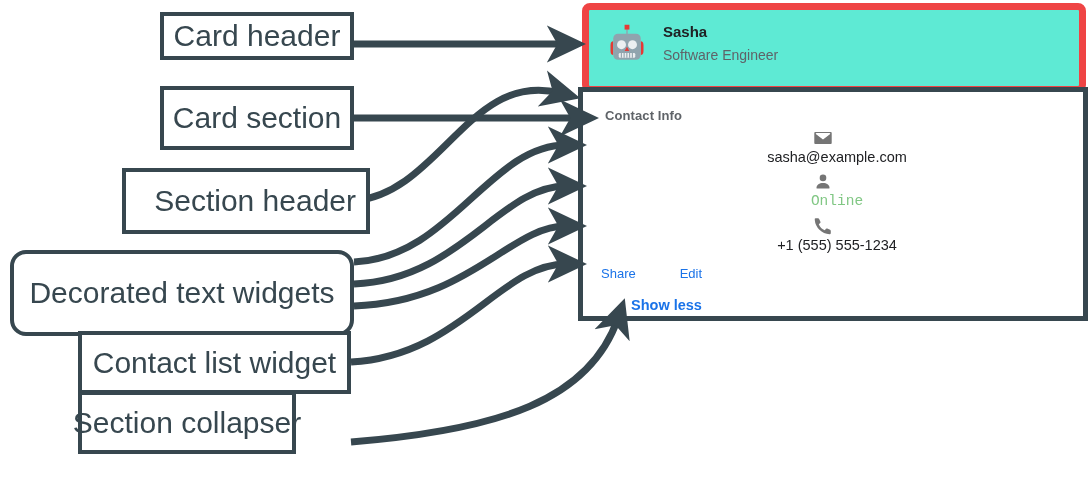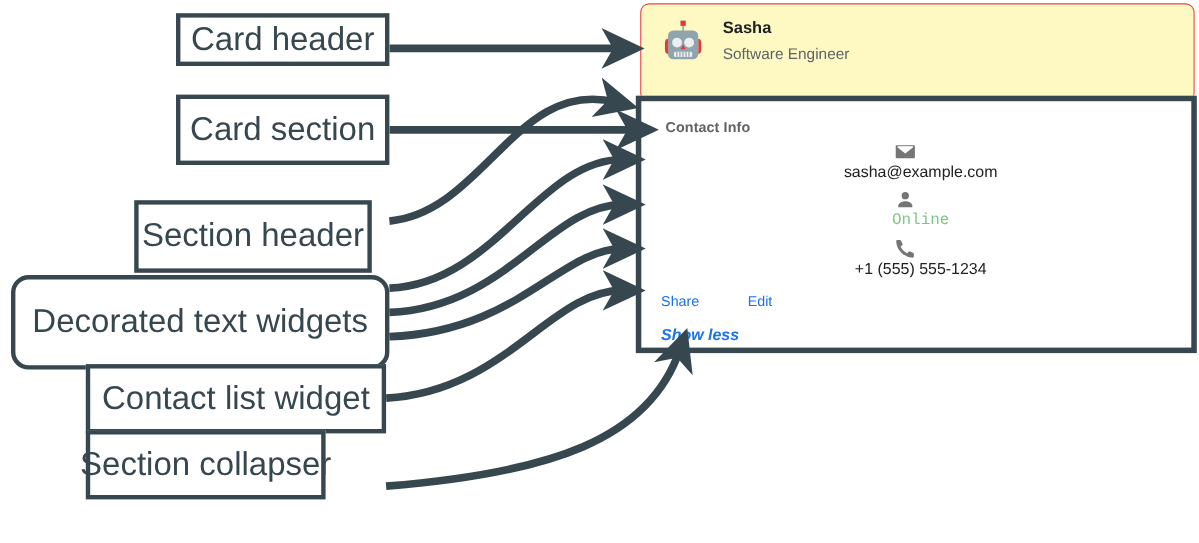--- a/index.html
+++ b/index.html
@@ -26,22 +26,22 @@
   }
   .lbl.center{justify-content:center;}
 
   
   #arrows{position:absolute;left:0;top:0;width:1090px;height:494px;z-index:20;}
 
   
   #card{
     position:absolute;left:582px;top:3px;width:504px;height:90px;
     box-sizing:border-box;
-    background:#fef9c3;
-    border:1px solid #ef4444;
+    background:#5eead4;
+    border:7px solid #ef4444;
     border-radius:8px;
     z-index:10;
   }
   #card-header{
     display:flex;align-items:center;
     padding:12px 16px 0 16px;
   }
   .avatar{
     width:44px;height:44px;flex:0 0 44px;
     margin-right:14px;
@@ -83,21 +83,21 @@
   .row .txt{font-size:14.5px;color:#202124;}
   .row .txt.green{color:#81C784;font-family:Liberation Mono, monospace;}
 
   .btnrow{display:flex;align-items:center;height:32px;margin-top:2px;}
   .btn{
     font-size:13px;color:#1a73e8;
     margin-right:44px;cursor:pointer;
   }
   .collapser{
     font-size:14.5px;color:#1a73e8;font-weight:bold;
-    margin-top:8px;cursor:pointer;display:inline-block;font-style:italic;
+    margin-left:30px;margin-top:8px;cursor:pointer;display:inline-block;
   }
 </style>
 </head>
 <body>
 
 <div id="stage">
 
   <svg id="arrows" viewBox="0 0 1090 494" width="1090" height="494">
     <defs>
       <marker id="ah" markerWidth="6" markerHeight="6" refX="2.6" refY="3" orient="auto" markerUnits="strokeWidth">
@@ -125,21 +125,21 @@
   </svg>
 
   <div class="lbl center" style="left:160px;top:12px;width:194px;height:48px;">
     <span>Card header</span>
   </div>
 
   <div class="lbl center" style="left:160px;top:86px;width:194px;height:64px;">
     <span>Card section</span>
   </div>
 
-  <div class="lbl center" style="left:122px;top:182px;width:216px;height:66px;">
+  <div class="lbl center" style="left:122px;top:168px;width:248px;height:66px;justify-content:flex-end;">
     <span>Section header</span>
   </div>
 
   <div class="lbl center" style="left:10px;top:250px;width:344px;height:86px;border-radius:16px;">
     <span>Decorated text widgets</span>
   </div>
 
   <div class="lbl center" style="left:78px;top:331px;width:273px;height:63px;">
     <span>Contact list widget</span>
   </div>

